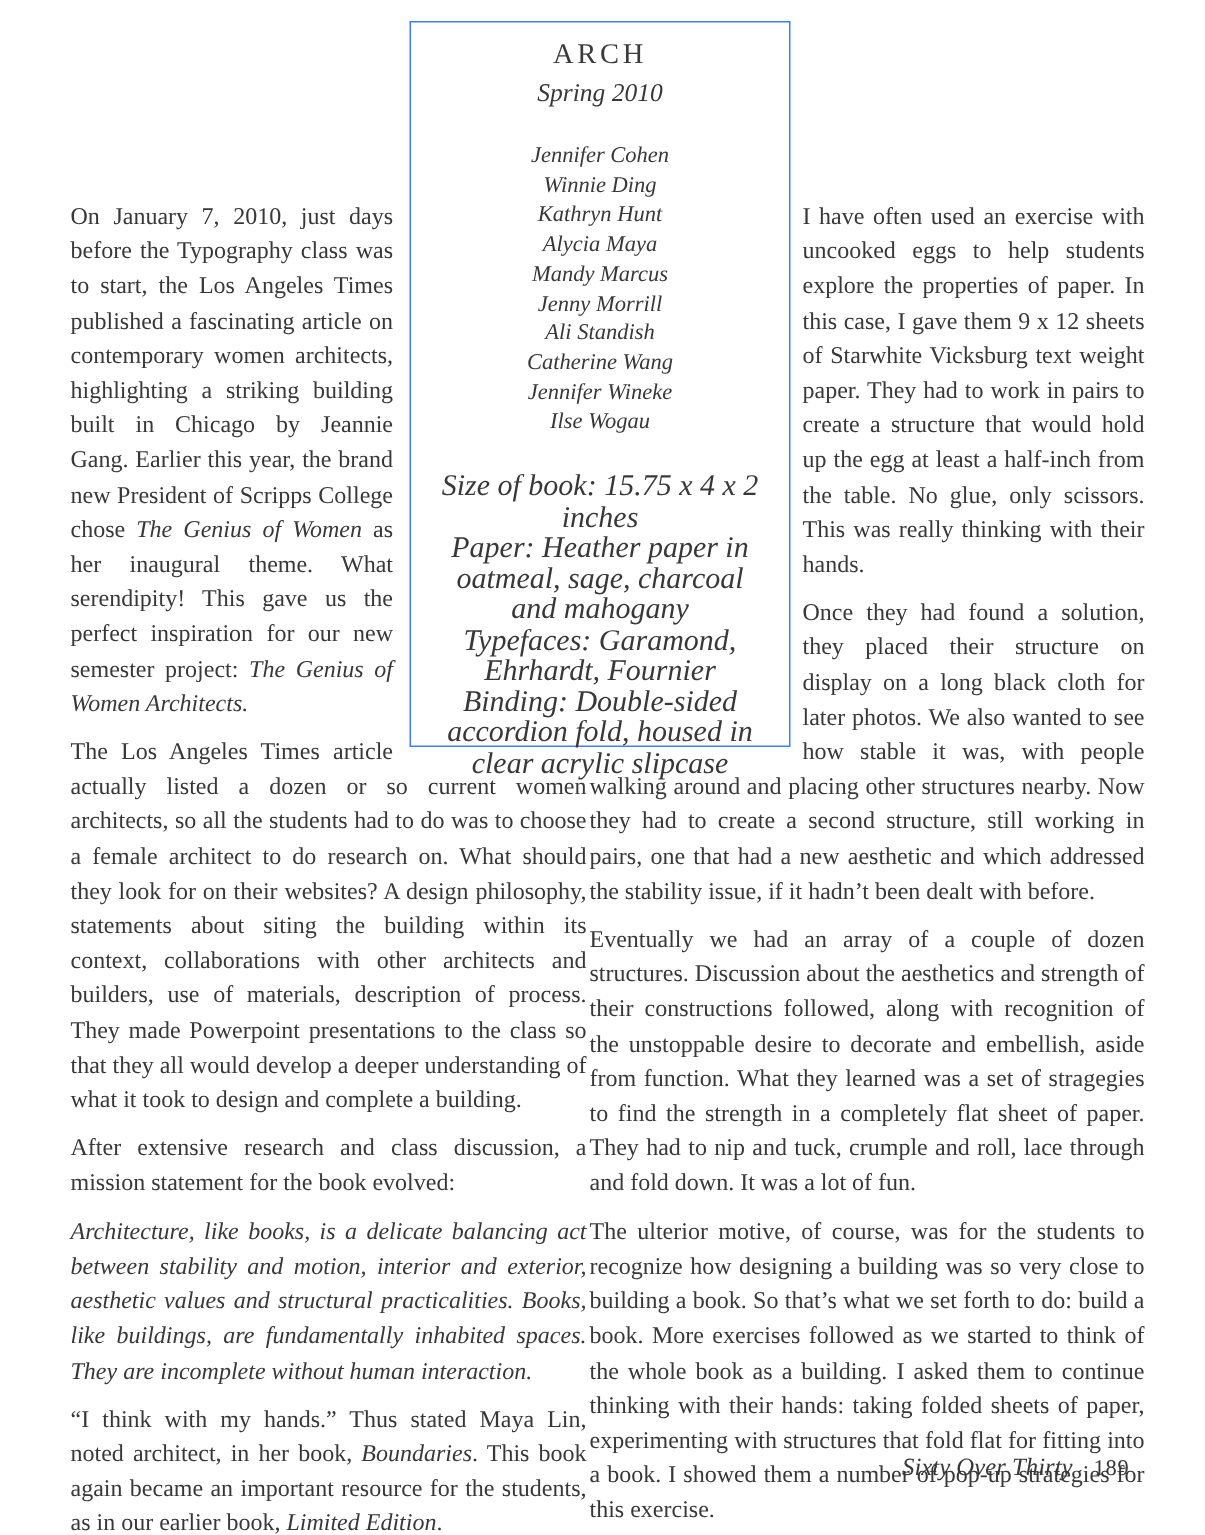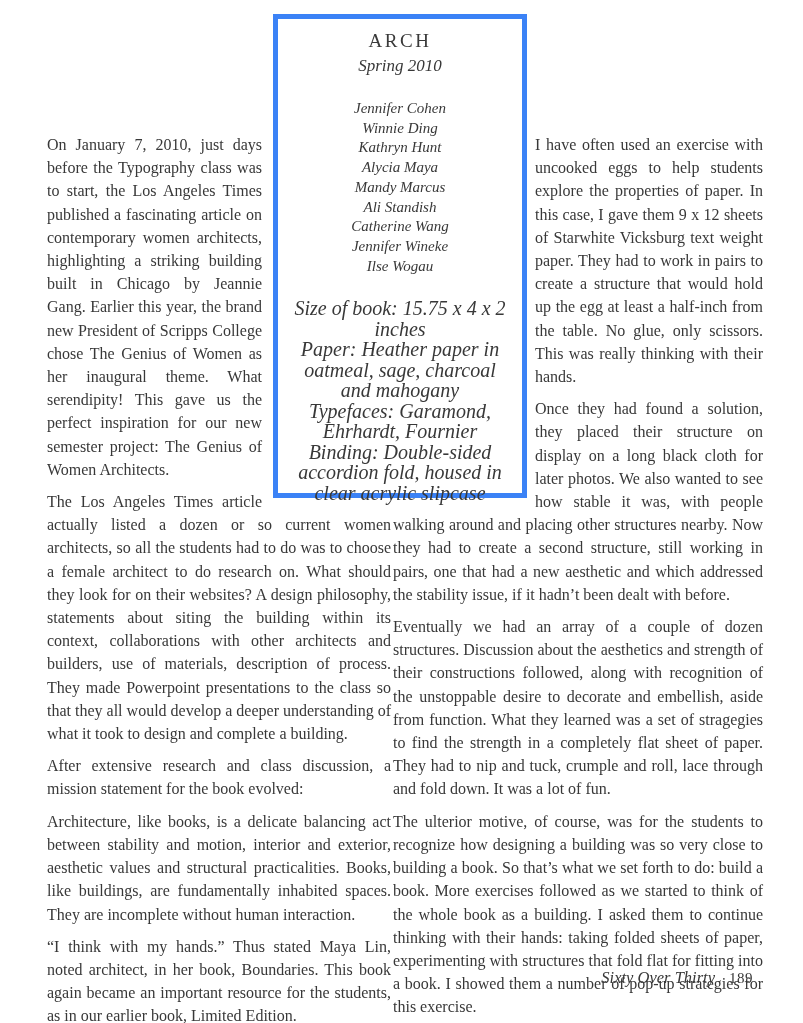--- a/index.html
+++ b/index.html
@@ -12,21 +12,21 @@
     color: #383838;
     overflow: hidden;
   }
   
   .colophon-box {
     position: absolute;
     left: 273px;
     top: 14px;
     width: 254px;
     height: 484px;
-    border: 5px solid #3b82f6;
+    border: 1px solid #3b82f6;
     box-sizing: border-box;
     text-align: center;
     padding: 0 13px;
   }
   .box-title {
     margin: 11px 0 0 0;
     font-size: 19px;
     font-weight: normal;
     letter-spacing: 2.5px;
     color: #3a3a3a;
@@ -54,21 +54,21 @@
     top: 133px;
     text-align: justify;
     font-size: 16px;
     line-height: 23.2px;
   }
   .col-left  { left: 47px;  width: 344px; }
   .col-right { left: 393px; width: 370px; }
   .spacer-right { float: right; width: 129px; height: 372px; }
   .spacer-left  { float: left;  width: 142px; height: 372px; }
   .col p { margin: 0 0 9px 0; }
-  .italic, .run-italic { }
+  .italic, .run-italic { font-style: italic; }
   
   .page-footer {
     position: absolute;
     top: 968px;
     right: 50px;
     display: flex;
     align-items: baseline;
     gap: 14px;
   }
   .running-title { font-style: italic; font-size: 16.5px; }
@@ -82,20 +82,21 @@
   <section class="colophon-box">
     <h1 class="box-title">ARCH</h1>
     <div class="box-subtitle">Spring 2010</div>
 
     <div class="names">
       <div>Jennifer Cohen</div>
       <div>Winnie Ding</div>
       <div>Kathryn Hunt</div>
       <div>Alycia Maya</div>
       <div>Mandy Marcus</div>
+      <div>Jenny Morrill</div>
       <div>Ali Standish</div>
       <div>Catherine Wang</div>
       <div>Jennifer Wineke</div>
       <div>Ilse Wogau</div>
     </div>
 
     <div class="details">
       <div>Size of book: 15.75 x 4 x 2 inches</div>
       <div>Paper: Heather paper in oatmeal, sage, charcoal and mahogany</div>
       <div>Typefaces: Garamond, Ehrhardt, Fournier</div>

